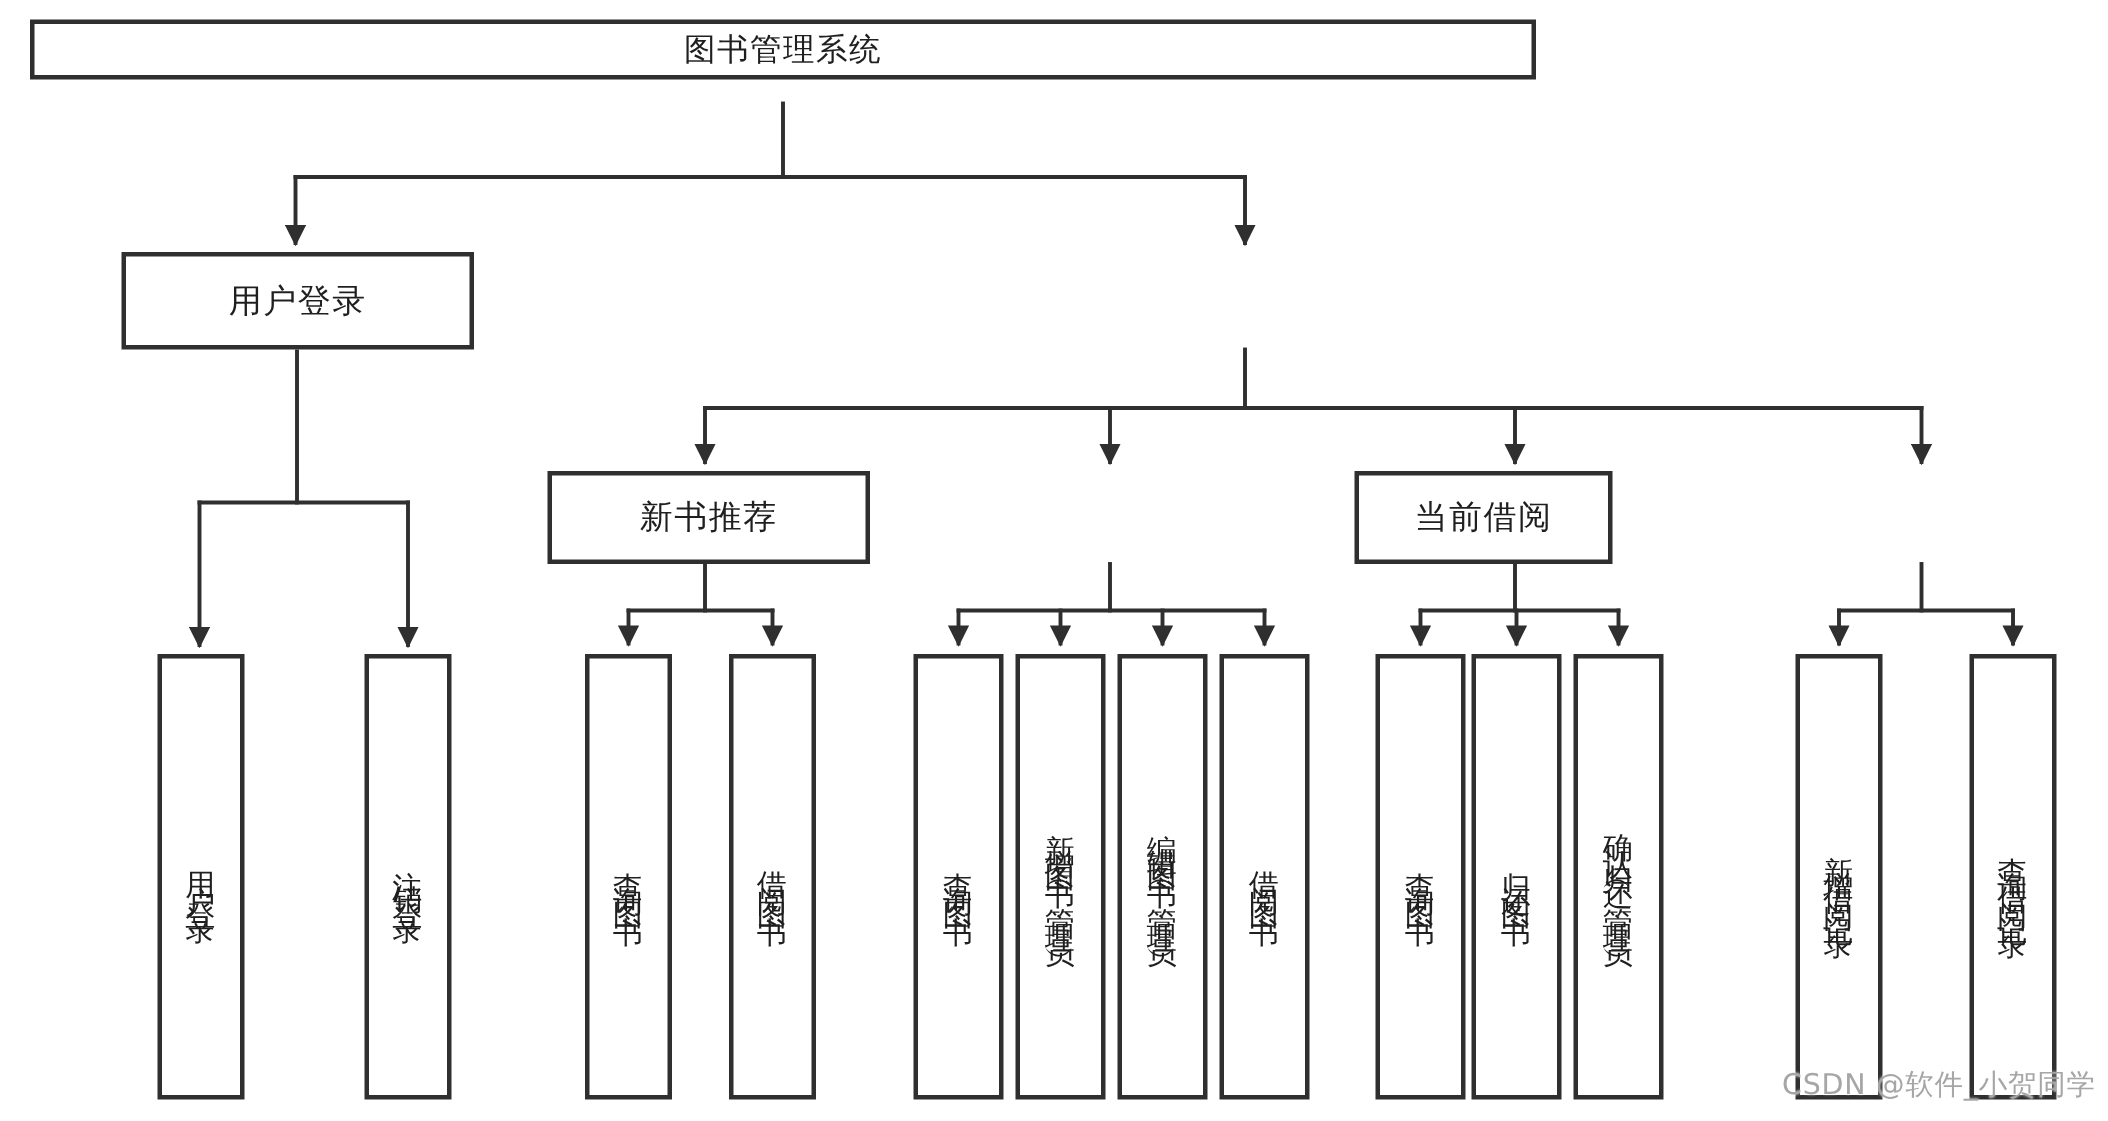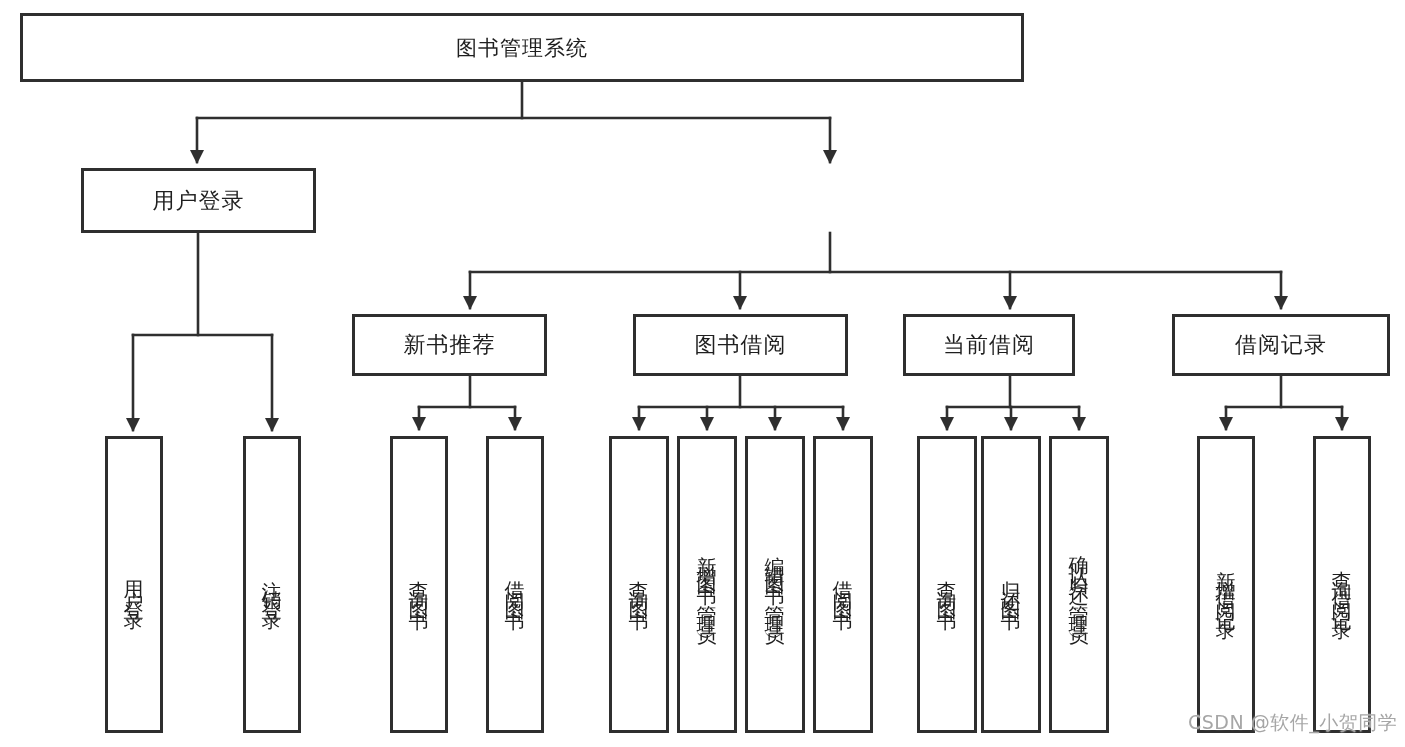--- a/index.html
+++ b/index.html
@@ -108,39 +108,33 @@
       <path d="M1011,407 V429" marker-end="url(#arrow)"></path>
       <path d="M1079,407 V429" marker-end="url(#arrow)"></path>
 
       <path d="M1281,376 V407"></path>
       <path d="M1226,407 H1342"></path>
       <path d="M1226,407 V429" marker-end="url(#arrow)"></path>
       <path d="M1342,407 V429" marker-end="url(#arrow)"></path>
     </g>
   </svg>
 
-  <div class="node hbox root-box" style="left:20px;top:13px;width:1004px;height:69px">
+  <div class="node hbox root-box" style="left:20px;top:13px;width:1004px;height:40px">
     <span>图书管理系统</span>
   </div>
 
   <div class="node hbox" style="left:81px;top:168px;width:235px;height:65px">
     <span>用户登录</span>
   </div>
 
-  <div class="node hbox" style="left:352px;top:314px;width:195px;height:62px">
+  <div class="node hbox" style="left:365px;top:314px;width:215px;height:62px">
     <span>新书推荐</span>
-  </div>
-  <div class="node hbox" style="left:633px;top:314px;width:215px;height:62px">
-    <span>图书借阅</span>
   </div>
   <div class="node hbox" style="left:903px;top:314px;width:172px;height:62px">
     <span>当前借阅</span>
-  </div>
-  <div class="node hbox" style="left:1172px;top:314px;width:218px;height:62px">
-    <span>借阅记录</span>
   </div>
 
   <div class="node vbox" style="left:105px;top:436px;width:58px;height:297px">
     <span class="vlabel">用户登录</span>
   </div>
   <div class="node vbox" style="left:243px;top:436px;width:58px;height:297px">
     <span class="vlabel">注销登录</span>
   </div>
 
   <div class="node vbox" style="left:390px;top:436px;width:58px;height:297px">

